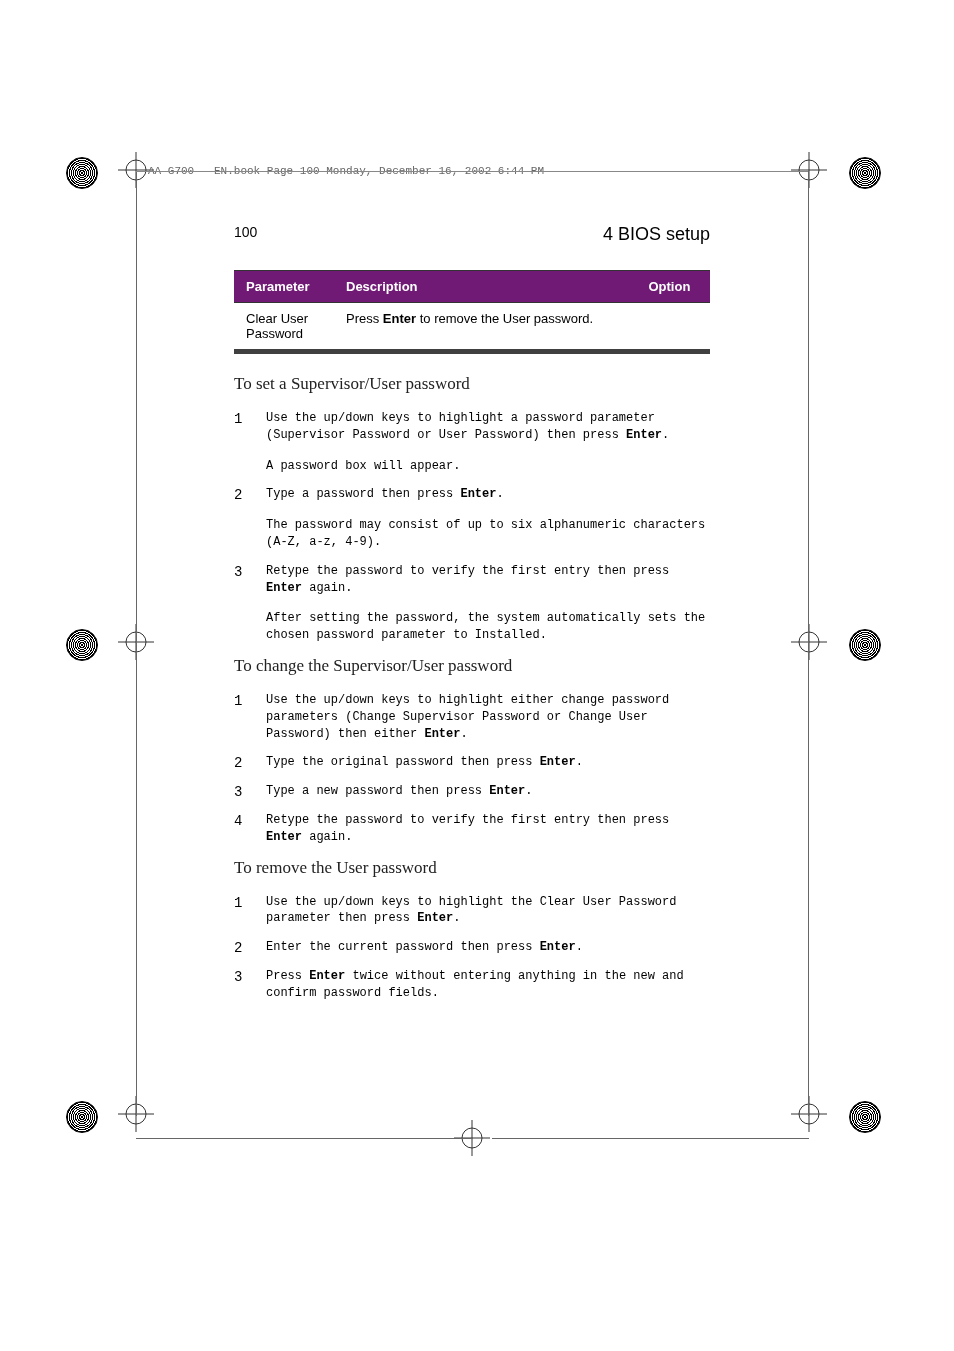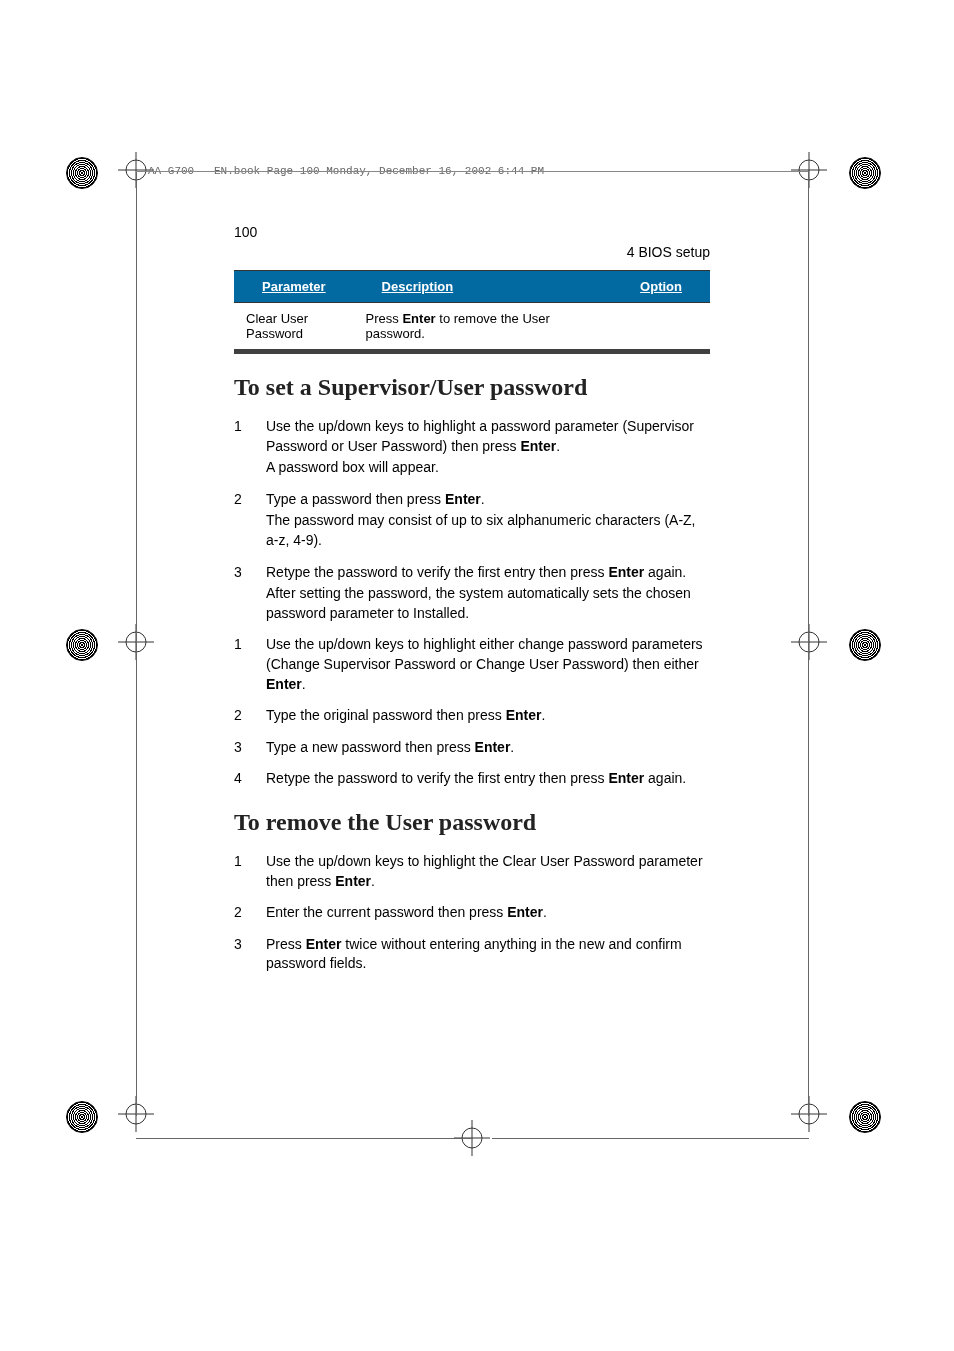--- a/index.html
+++ b/index.html
@@ -29,83 +29,82 @@
     .page-number {
       position: absolute;
       top: 224px;
       left: 234px;
       font-size: 14px;
     }
     .chapter-header {
       position: absolute;
       top: 224px;
       right: 244px;
-      font-size: 14px;
-      margin-top: 20px;
+      font-size: 18px;
     }
     .content {
       position: absolute;
       top: 270px;
       left: 234px;
       width: 476px;
     }
     table.param-table {
       width: 100%;
       border-collapse: collapse;
       font-size: 13px;
       margin-bottom: 20px;
     }
     table.param-table thead th {
-      background: #0369a1;
+      background: #701a75;
       color: #fff;
       text-align: left;
       font-weight: bold;
-      padding: 8px 28px;
+      padding: 8px 12px;
       border-top: 1px solid #333;
       border-bottom: 1px solid #333;
-      text-decoration: underline;
     }
     table.param-table tbody td {
       padding: 8px 12px;
       vertical-align: top;
       border-bottom: 5px solid #404040;
     }
     table.param-table tbody td:first-child { width: 100px; }
     .bold { font-weight: bold; }
     h2 {
       font-family: Georgia, "Times New Roman", serif;
-      font-weight: bold;
-      font-size: 24px;
-      margin-top: 20px;
+      font-weight: normal;
+      font-size: 17px;
+      margin-top: 12px;
       margin-bottom: 16px;
       color: #222;
     }
     ol {
       list-style: none;
       counter-reset: item;
       padding: 0;
       margin: 0;
     }
     ol li {
       position: relative;
       padding-left: 32px;
       margin-bottom: 12px;
-      font-size: 14px;
+      font-size: 12px;
       line-height: 1.4;
+      font-family: Liberation Mono, monospace;
     }
     ol li::before {
       counter-increment: item;
       content: counter(item);
       position: absolute;
       left: 0;
       top: 0;
       font-size: 14px;
     }
     .sub {
-      margin-top: 2px;
+      margin-top: 14px;
     }
     .ring {
       position: absolute;
       width: 32px;
       height: 32px;
       border-radius: 50%;
       background: repeating-radial-gradient(circle, #000 0 1px, #fff 1px 2px);
       border: 1px solid #000;
     }
     .cross-bar-h {
@@ -205,20 +204,21 @@
     <li>
       <span>Type a password then press </span><span class="bold">Enter</span><span>.</span>
       <div class="sub">The password may consist of up to six alphanumeric characters (A-Z, a-z, 4-9).</div>
     </li>
     <li>
       <span>Retype the password to verify the first entry then press </span><span class="bold">Enter</span><span> again.</span>
       <div class="sub">After setting the password, the system automatically sets the chosen password parameter to Installed.</div>
     </li>
   </ol>
 
+  <h2>To change the Supervisor/User password</h2>
   <ol>
     <li>
       <span>Use the up/down keys to highlight either change password parameters (Change Supervisor Password or Change User Password) then either </span><span class="bold">Enter</span><span>.</span>
     </li>
     <li>
       <span>Type the original password then press </span><span class="bold">Enter</span><span>.</span>
     </li>
     <li>
       <span>Type a new password then press </span><span class="bold">Enter</span><span>.</span>
     </li>

